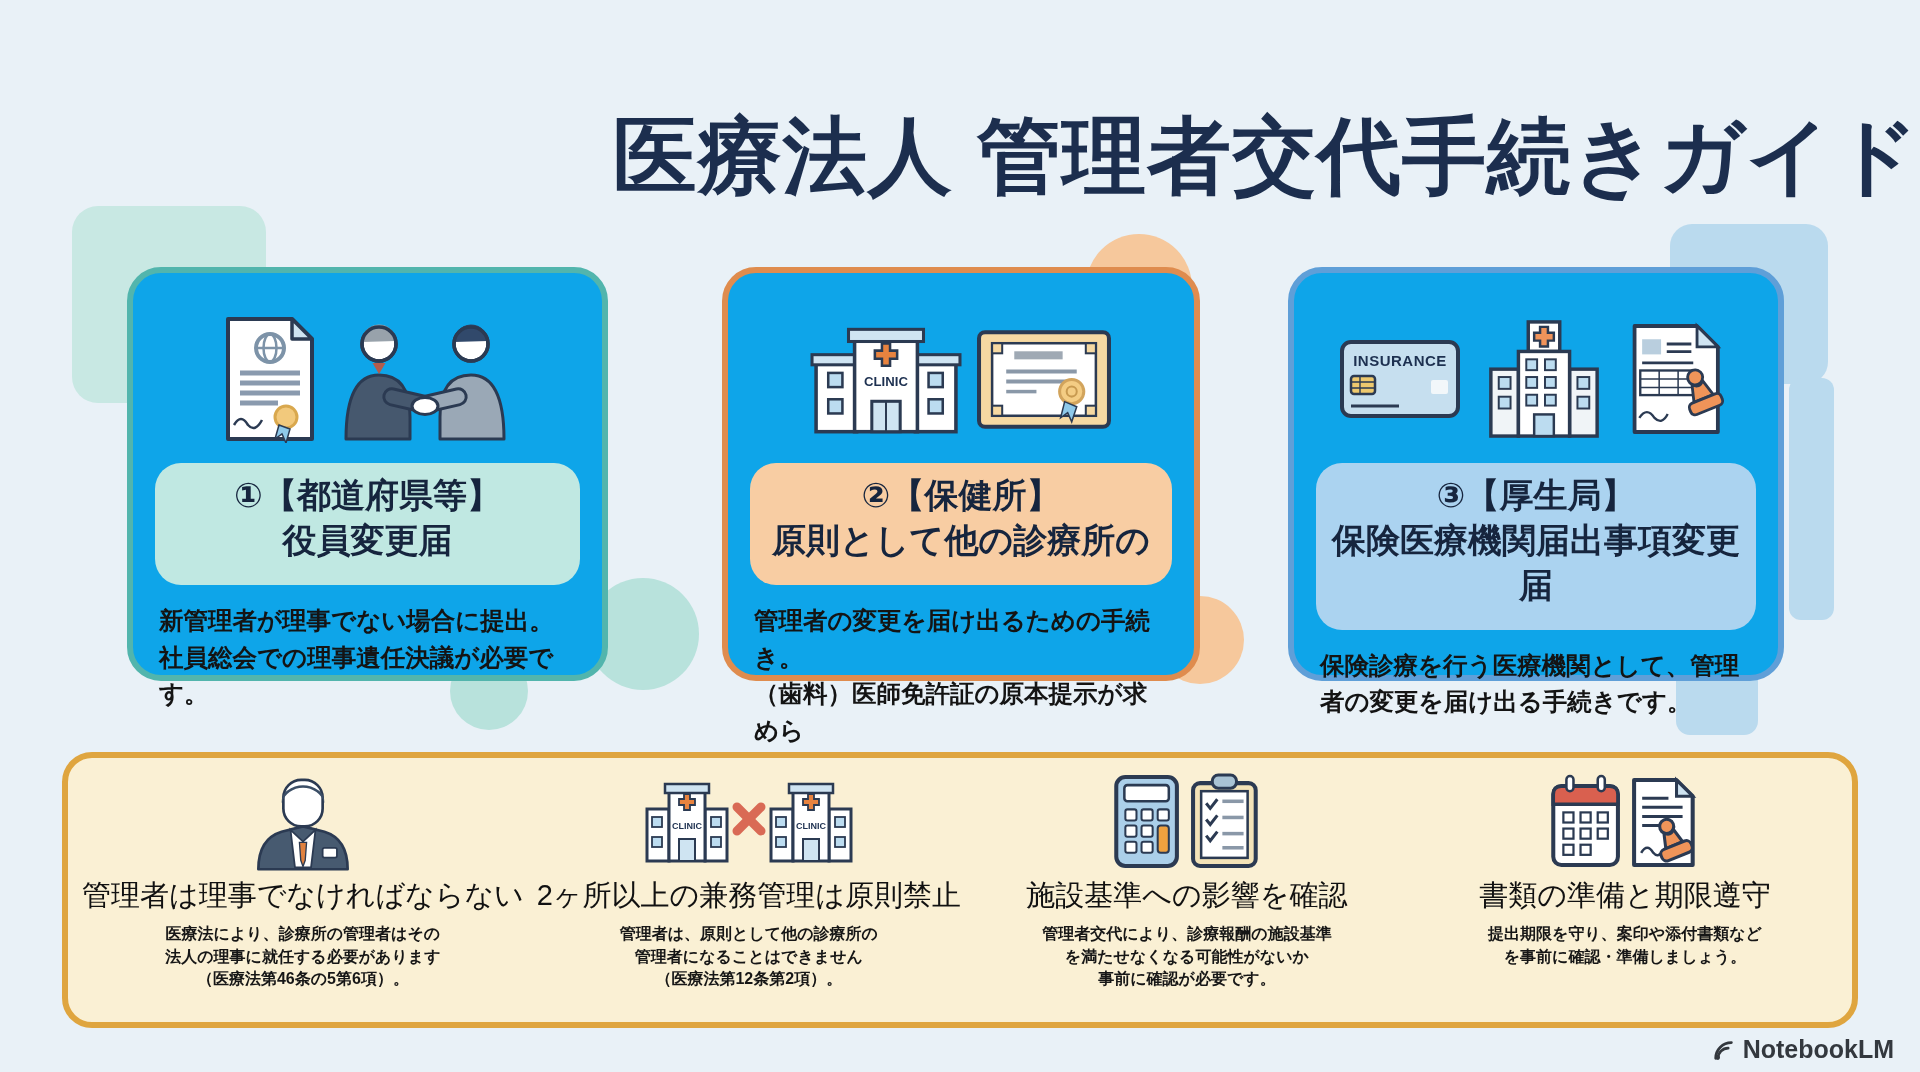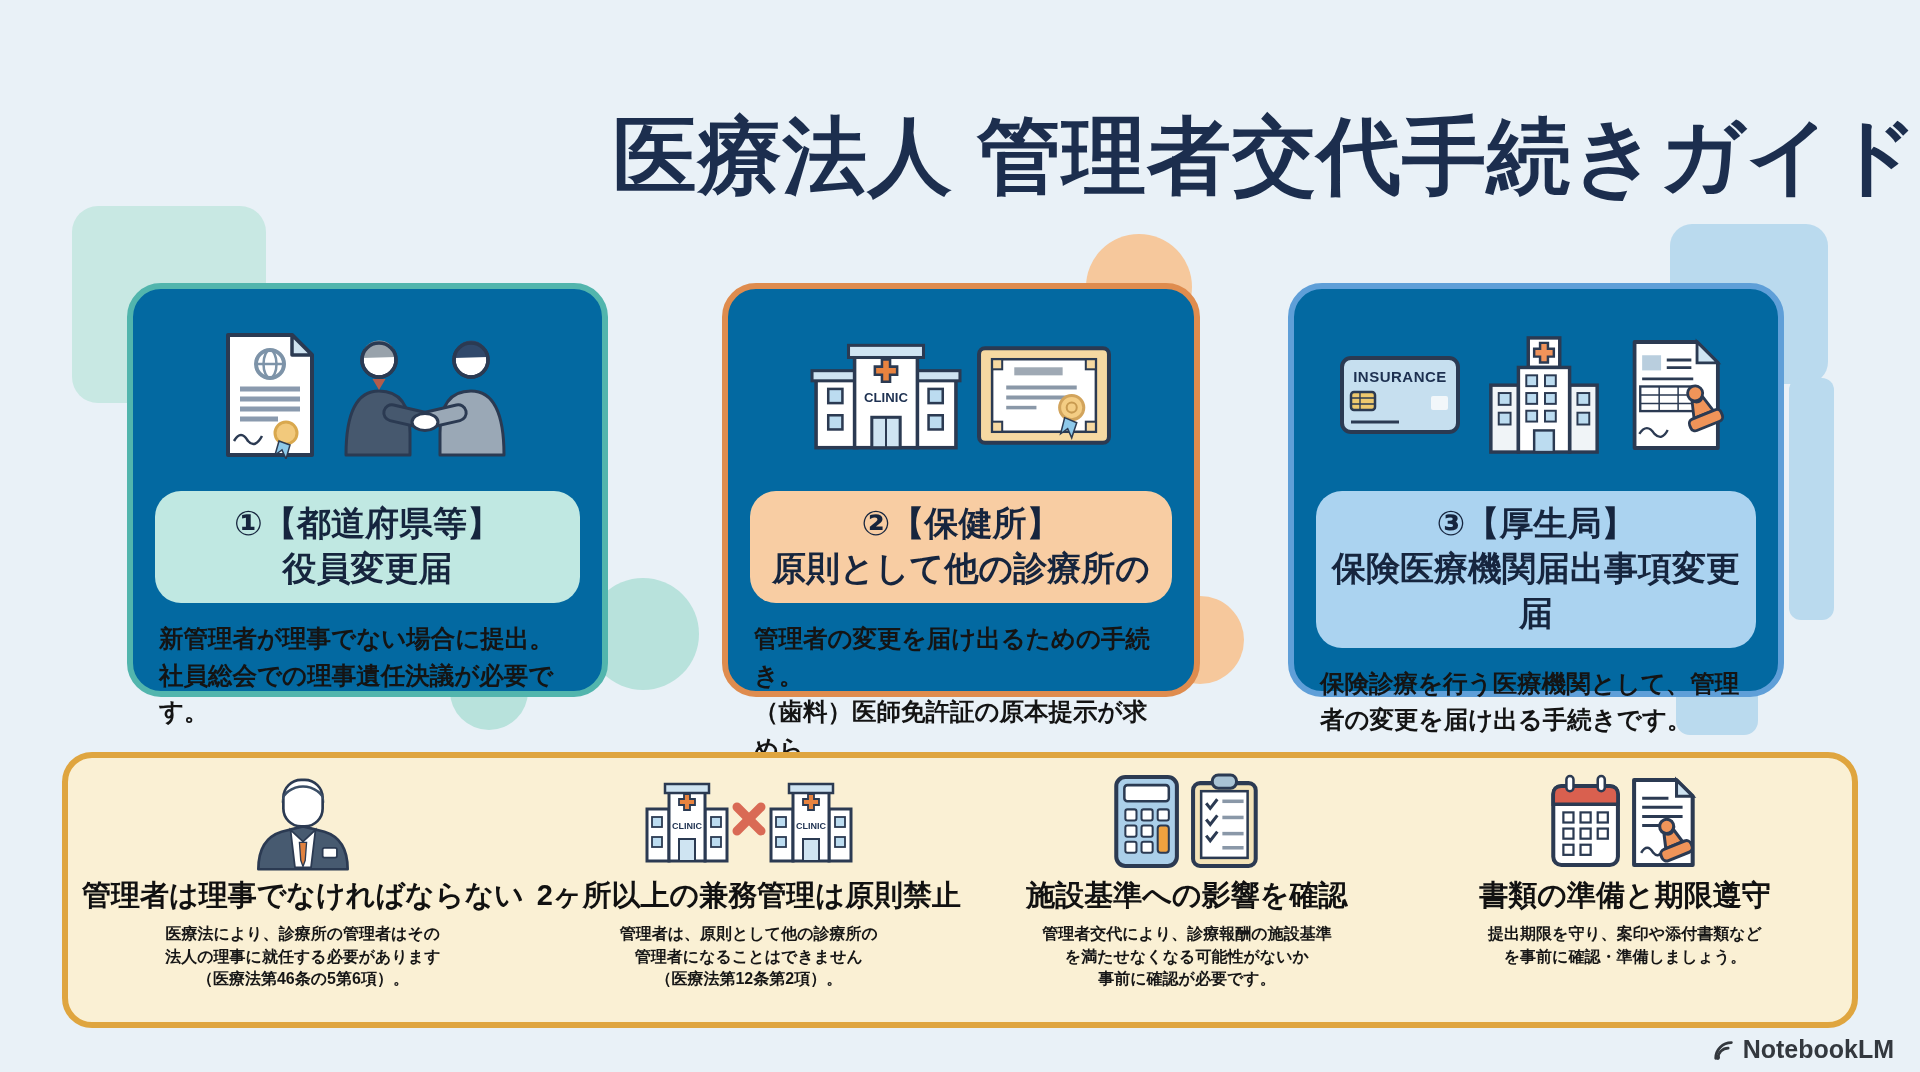--- a/index.html
+++ b/index.html
@@ -19,49 +19,49 @@
   .deco-blue-square-top{left:1670px;top:224px;width:158px;height:160px;border-radius:22px;background:#badaee;}
   .deco-blue-rect-right{left:1789px;top:378px;width:45px;height:242px;border-radius:12px;background:#badaee;}
   .deco-blue-square-bottom{left:1676px;top:649px;width:82px;height:86px;border-radius:14px;background:#badaee;}
 
   .title{
     position:absolute;z-index:2;top:44px;left:0;right:0;text-align:right;
     font-size:84px;font-weight:900;color:#1c2e4e;letter-spacing:1px;white-space:nowrap;
   }
 
   .card{
-    position:absolute;z-index:1;top:283px;height:414px;background:#0369a1;
+    position:absolute;z-index:1;top:267px;height:414px;background:#0ea5e9;
     border-radius:34px;box-sizing:border-box;
   }
   .card--teal  {left:127px;width:481px;border:6px solid #52b5ad;}
   .card--orange{left:722px;width:478px;border:6px solid #df8c4e;}
   .card--blue  {left:1288px;width:496px;border:6px solid #5f9fd8;}
   .card-icons{
     height:168px;margin-top:22px;display:flex;align-items:center;justify-content:center;gap:14px;
   }
   .card-pill{
-    margin:12px 22px 0;border-radius:26px;padding:10px 6px 12px;text-align:center;
+    margin:0 22px 0;border-radius:26px;padding:10px 6px 22px;text-align:center;
     font-weight:800;color:#16253e;font-size:34px;line-height:1.32;
   }
   .card--teal   .card-pill{background:#c0e8e2;}
   .card--orange .card-pill{background:#f8cda3;}
   .card--blue   .card-pill{background:#abd3f0;}
   .card-body{
     margin:18px 26px 0;font-size:24.5px;font-weight:700;color:#141414;
     line-height:1.5;white-space:pre-line;
   }
 
   .notes{
     position:absolute;z-index:1;left:62px;top:752px;width:1796px;height:276px;
     box-sizing:border-box;background:#faf0d4;border:6px solid #dfa53f;border-radius:30px;
     display:flex;padding:12px 8px 0;
   }
   .note{flex:1;text-align:center;padding:0 6px;}
   .note-icon{height:102px;display:flex;align-items:center;justify-content:center;gap:8px;}
-  .note-title{margin-top:4px;font-size:29px;font-weight:700;color:#111;white-space:nowrap;}
+  .note-title{margin-top:4px;font-size:29px;font-weight:400;color:#111;white-space:nowrap;}
   .note-body{margin-top:7px;font-size:16px;font-weight:700;color:#161616;line-height:1.42;white-space:pre-line;}
 
   .brand{
     position:absolute;z-index:2;right:26px;bottom:8px;display:flex;align-items:center;gap:7px;
     color:#33383e;font-size:25px;font-weight:600;
   }
 </style>
 </head>
 <body>
 

